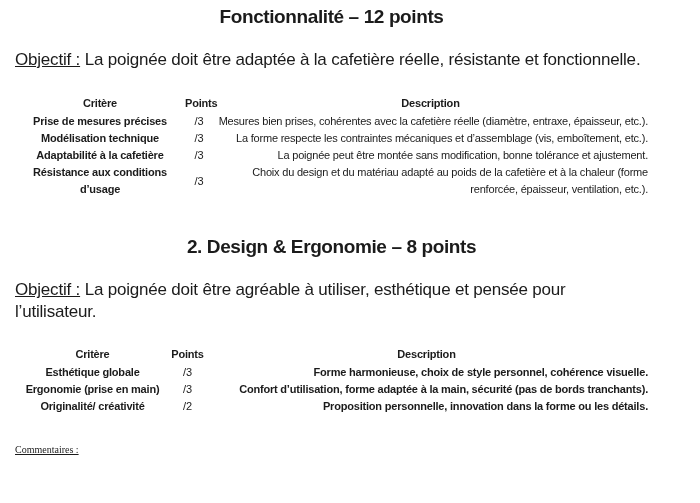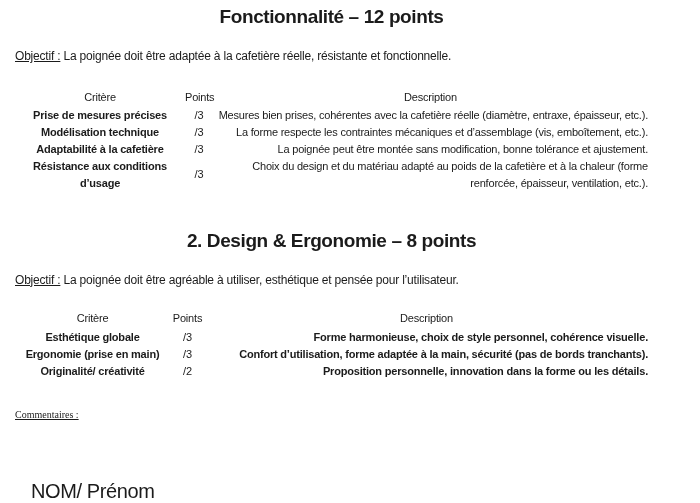--- a/index.html
+++ b/index.html
@@ -28,21 +28,21 @@
     font-size: 19px;
     font-weight: 700;
     letter-spacing: -0.4px;
   }
   .section-title.second {
     padding-top: 38px;
   }
   .objective {
     margin: 0;
     padding-top: 21px;
-    font-size: 12px;
+    font-size: 17px;
     line-height: 1.3;
   }
   .objective .label {
     text-decoration: underline;
   }
   .rubric {
     display: grid;
     font-size: 11px;
     line-height: 1.55;
   }
@@ -51,21 +51,21 @@
     grid-template-columns: 170px 28px 1fr;
   }
   .rubric.t2 {
     padding-top: 22px;
     grid-template-columns: 155px 35px 1fr;
   }
   .cell {
     min-width: 0;
   }
   .head {
-    font-weight: 400;
+    font-weight: 700;
     text-align: center;
     white-space: nowrap;
     padding-bottom: 1px;
   }
   .head.desc-head {
     overflow: visible;
   }
   .t2 .desc-cell {
     padding-left: 12px;
     font-weight: bold;

